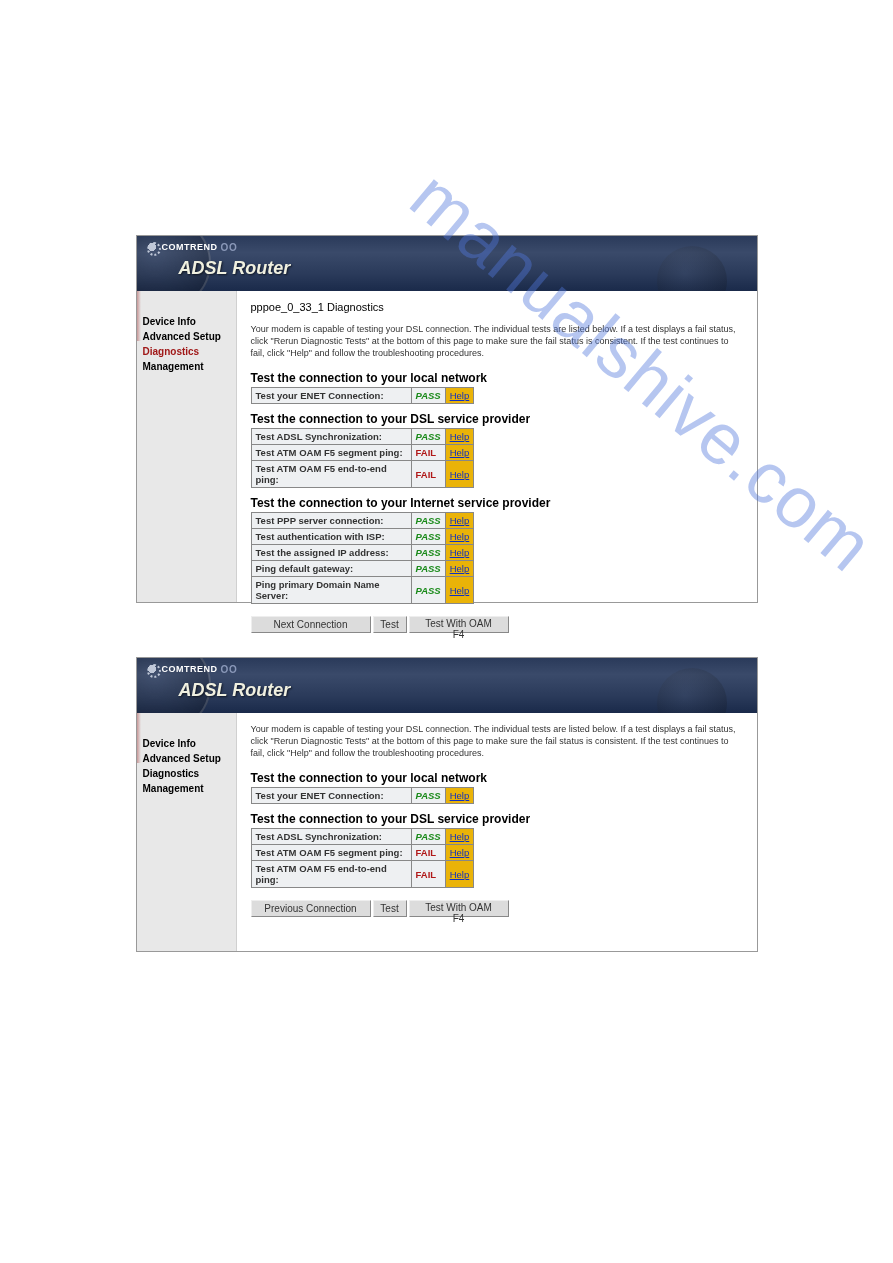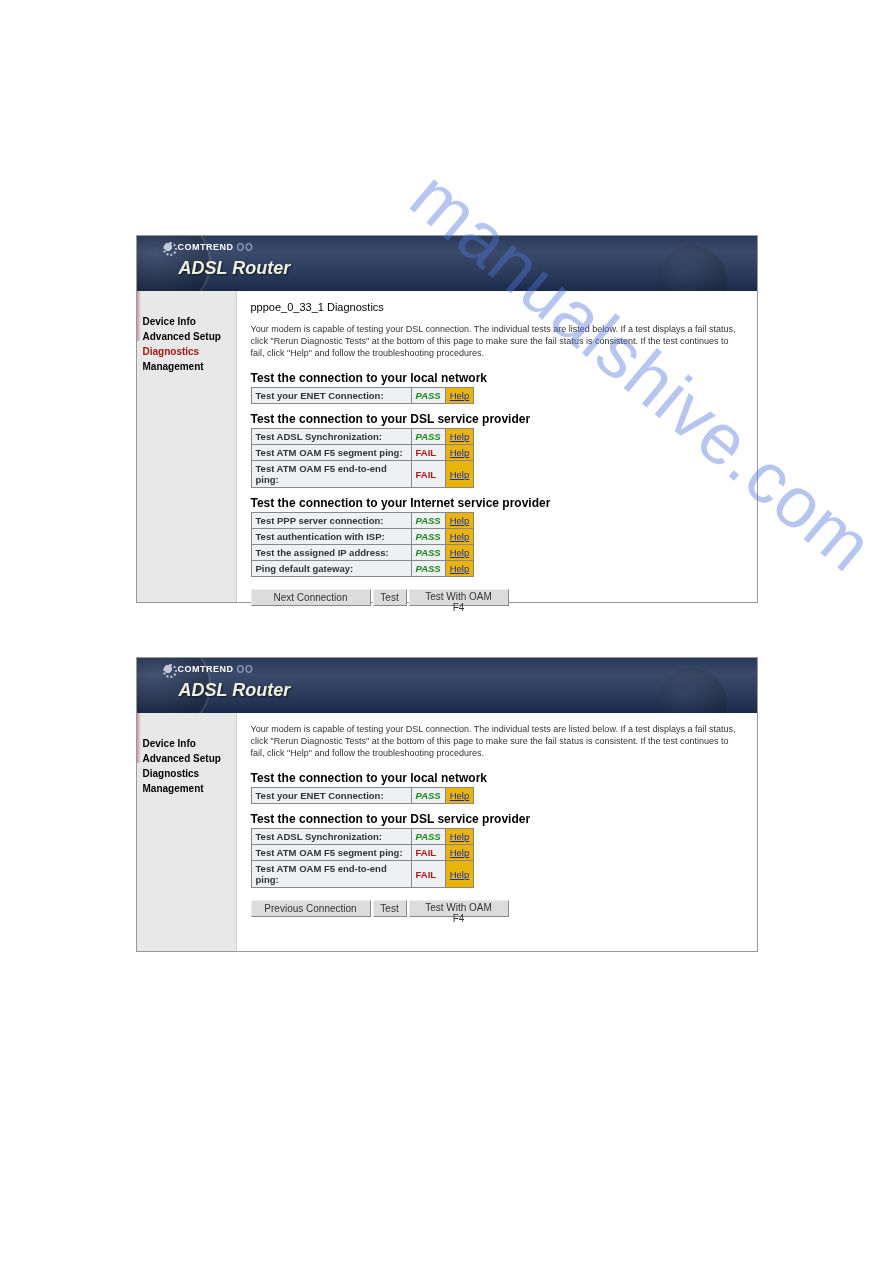--- a/index.html
+++ b/index.html
@@ -18,21 +18,21 @@
     width: 90px; height: 90px; border-radius: 50%;
     background: radial-gradient(circle at 40% 40%, rgba(255,255,255,.05), rgba(0,0,0,.3));
     border: 2px solid rgba(255,255,255,.15);
   }
   .header::after {
     content: ""; position: absolute; right: 30px; top: 10px;
     width: 70px; height: 70px; border-radius: 50%;
     background: radial-gradient(circle at 40% 40%, rgba(255,255,255,.04), rgba(0,0,0,.25));
   }
   .brand-logo {
-    position: absolute; left: 24px; top: 4px;
+    position: absolute; left: 8px; top: 4px;
     color: #fff; font-size: 9px; font-weight: bold; letter-spacing: 0.5px;
     display: flex; align-items: center; gap: 3px;
   }
   .brand-logo .gear {
     width: 14px; height: 14px; display: inline-block;
     background: radial-gradient(circle, #c0c8d8 40%, transparent 41%);
     position: relative;
   }
   .brand-logo .gear::before {
     content:""; position:absolute; left:2px; top:2px; width:10px; height:10px;
@@ -171,20 +171,25 @@
         <tr>
           <td class="label">Test the assigned IP address:</td>
           <td class="status pass">PASS</td>
           <td class="help"><a class="help-link">Help</a></td>
         </tr>
         <tr>
           <td class="label">Ping default gateway:</td>
           <td class="status pass">PASS</td>
           <td class="help"><a class="help-link">Help</a></td>
         </tr>
+        <tr>
+          <td class="label">Ping primary Domain Name Server:</td>
+          <td class="status pass">PASS</td>
+          <td class="help"><a class="help-link">Help</a></td>
+        </tr>
       </tbody>
         </table>
 
       <div class="btn-row">
         <button class="btn btn-wide">Next Connection</button>
         <div class="btn-pair">
           <button class="btn btn-sm">Test</button>
           <button class="btn btn-med">Test With OAM F4</button>
         </div>
       </div>

